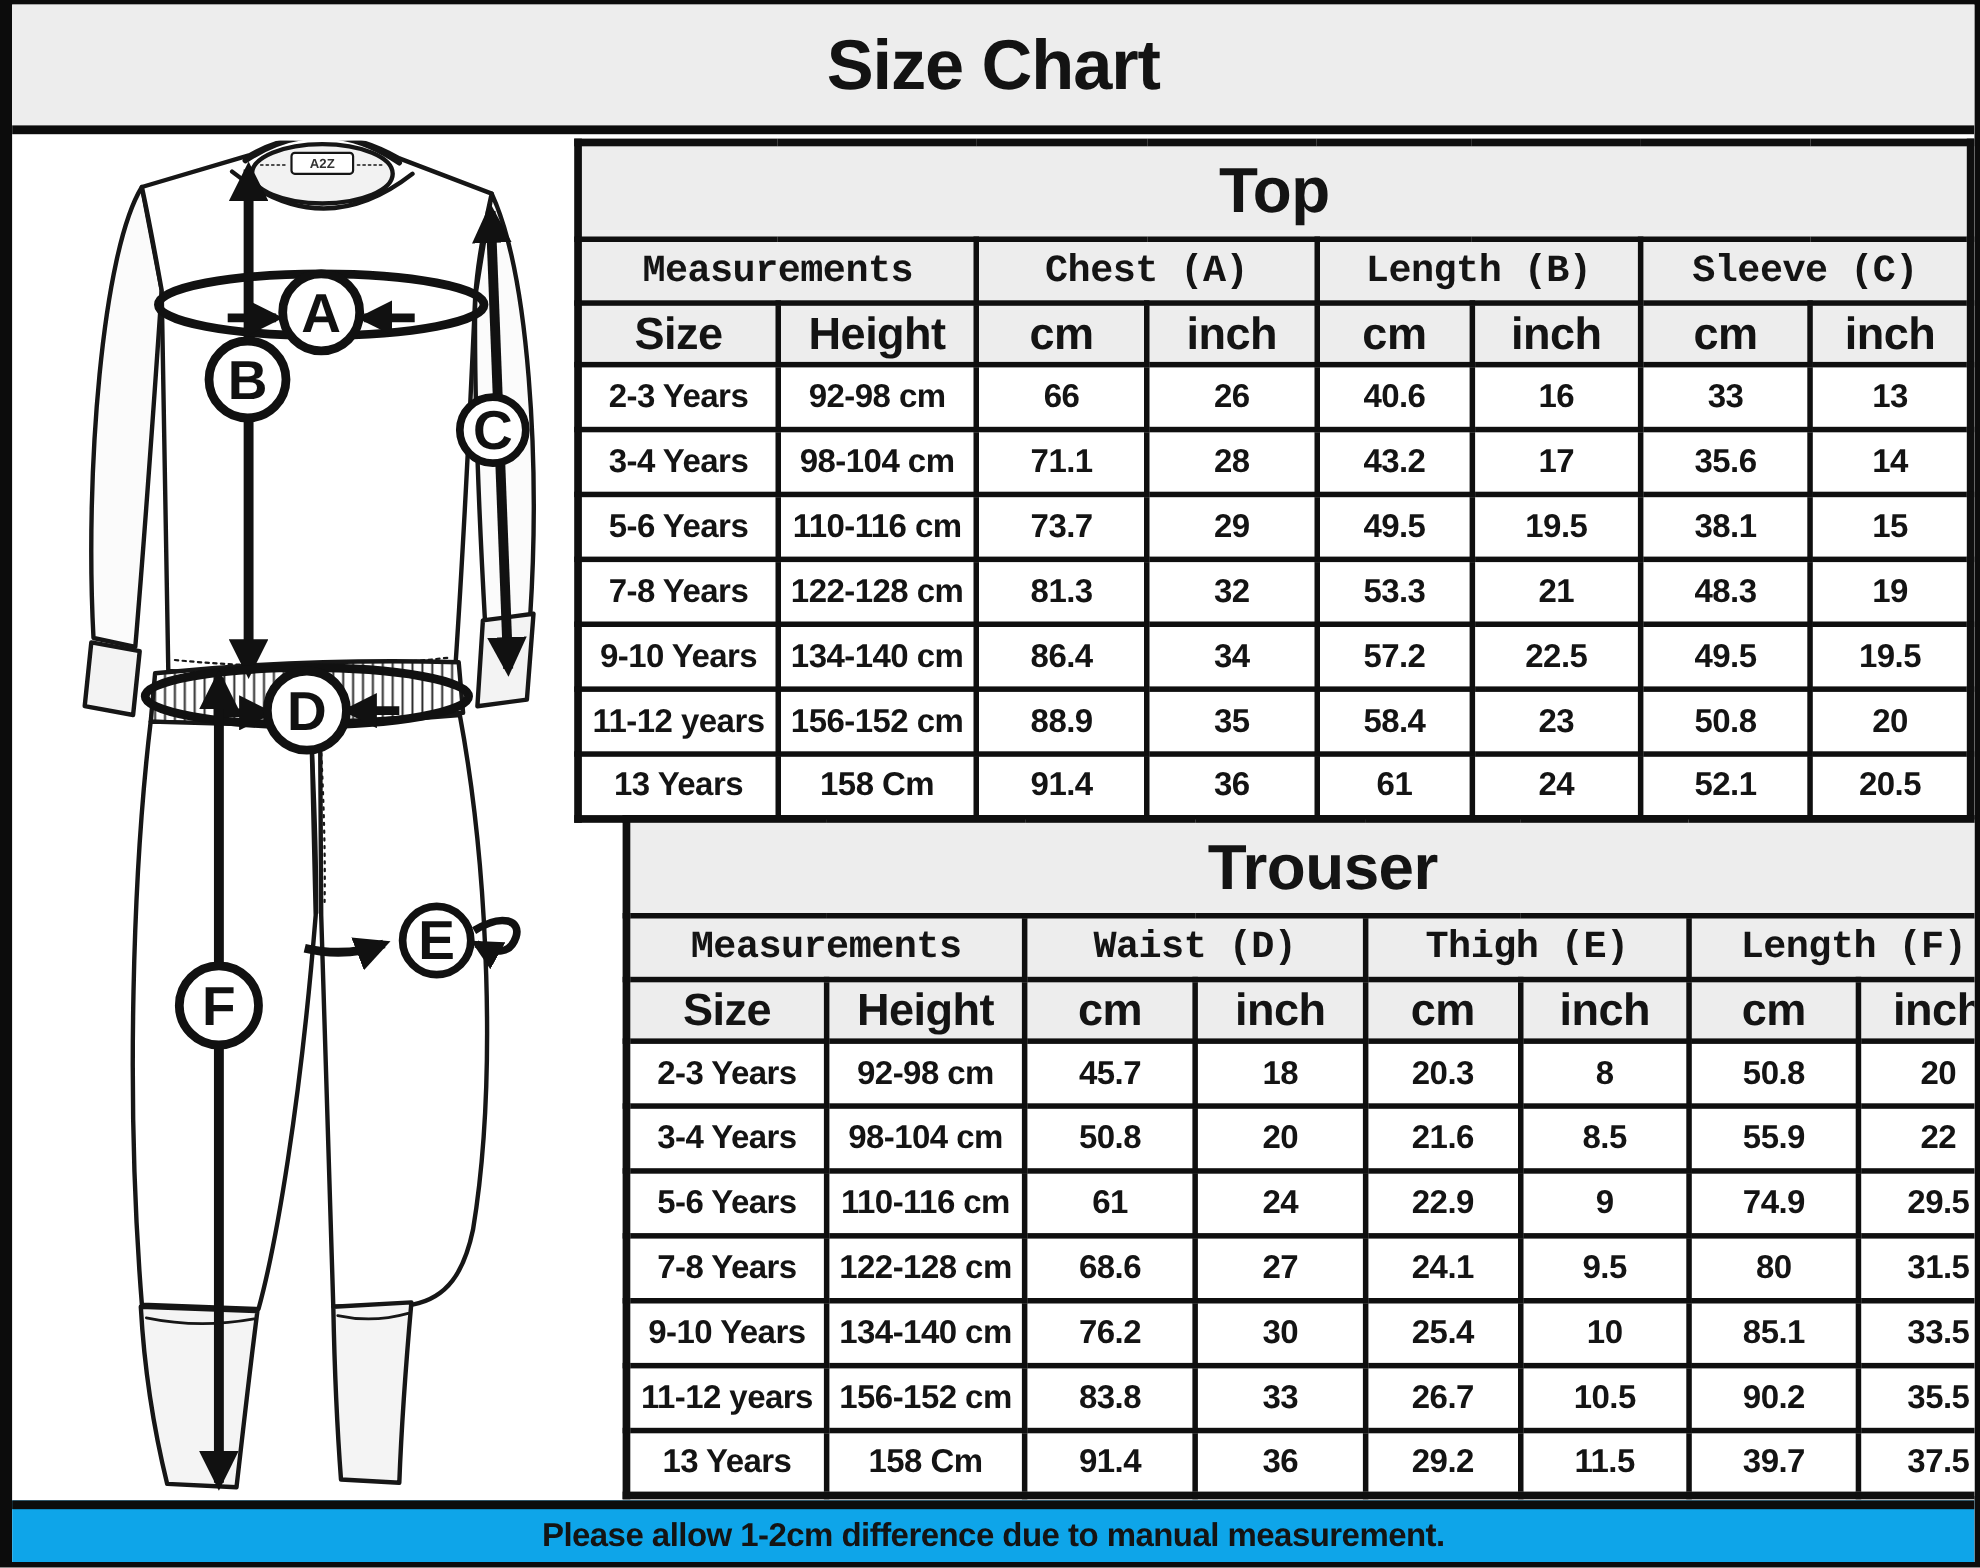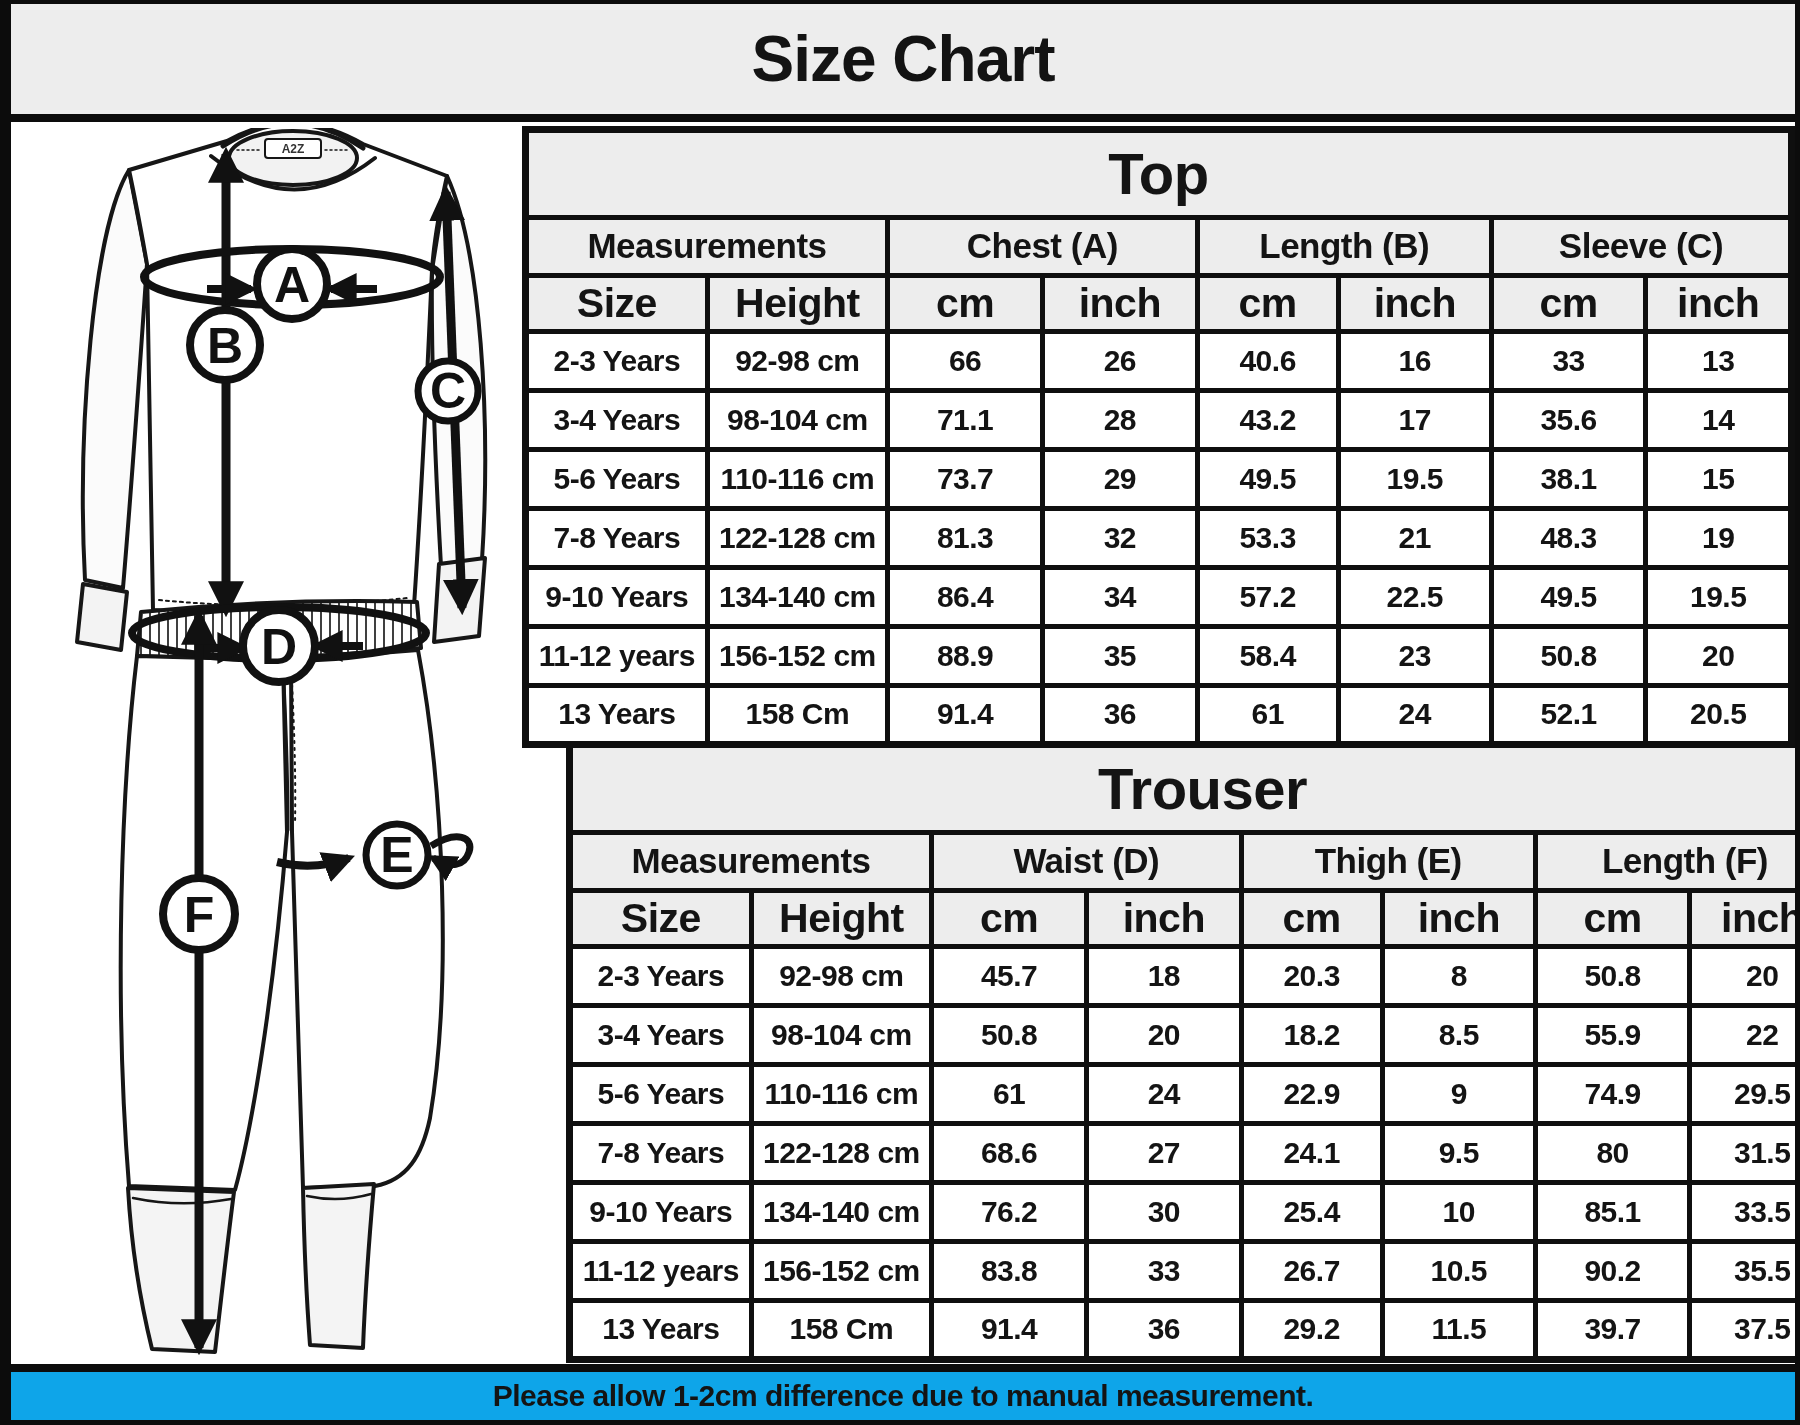--- a/index.html
+++ b/index.html
@@ -26,21 +26,21 @@
   table.size-table {
     width:100%; height:622px; border-collapse:collapse; table-layout:fixed;
     border:7px solid #0f0f0f;
   }
   table.size-table + table.size-table { margin-top:-7px;margin-left:44px; }
   table.size-table td {
     border:5px solid #0f0f0f; text-align:center; vertical-align:middle;
     padding:0; letter-spacing:-0.5px; font-weight:bold;
   }
   td.band { background:#ededed; font-size:58px; height:86px; border-width:7px; letter-spacing:-1px; }
-  td.group { background:#ededed; font-size:35px; height:57px; }
+  td.group { background:#ededed; font-size:35px; height:57px;font-family:Liberation Mono, monospace; }
   td.sub  { background:#ededed; font-size:41px; height:55px; border-bottom-width:7px; }
   td.val  { background:#ffffff; font-size:30px; height:58px; }
   .footer-bar {
     position:absolute; left:0; right:0; bottom:0; height:56px;
     background:#0ea5e9; border-top:8px solid #0c0c0c;
     display:flex; align-items:center; justify-content:center;
   }
   .footer-bar span { font-size:30px; letter-spacing:-0.5px; }
   svg text.marker-letter {
     font-family:"Liberation Sans","DejaVu Sans",sans-serif;
@@ -279,21 +279,21 @@
             <td class="val">20.3</td>
             <td class="val">8</td>
             <td class="val">50.8</td>
             <td class="val">20</td>
           </tr>
           <tr>
             <td class="val">3-4 Years</td>
             <td class="val">98-104 cm</td>
             <td class="val">50.8</td>
             <td class="val">20</td>
-            <td class="val">18.2</td>
+            <td class="val">21.6</td>
             <td class="val">8.5</td>
             <td class="val">55.9</td>
             <td class="val">22</td>
           </tr>
           <tr>
             <td class="val">5-6 Years</td>
             <td class="val">110-116 cm</td>
             <td class="val">61</td>
             <td class="val">24</td>
             <td class="val">22.9</td>

